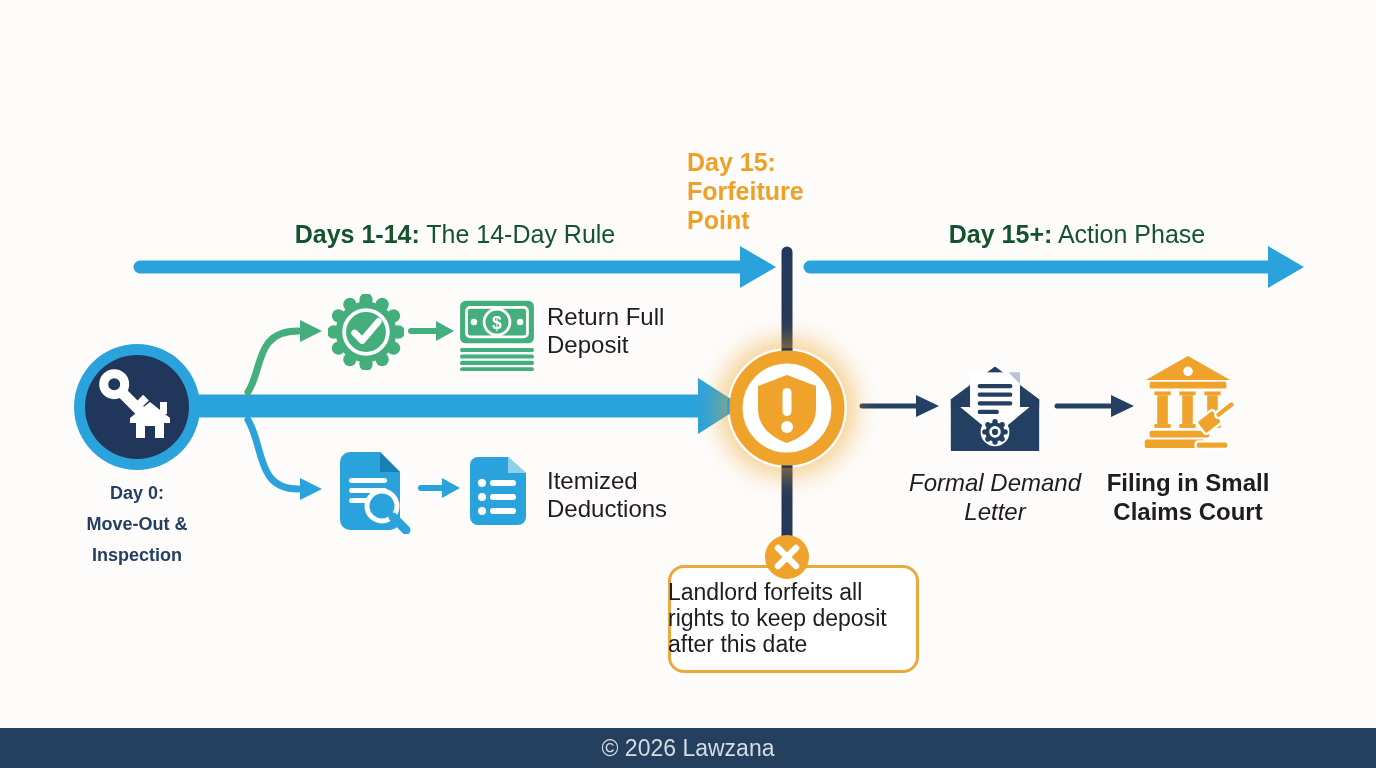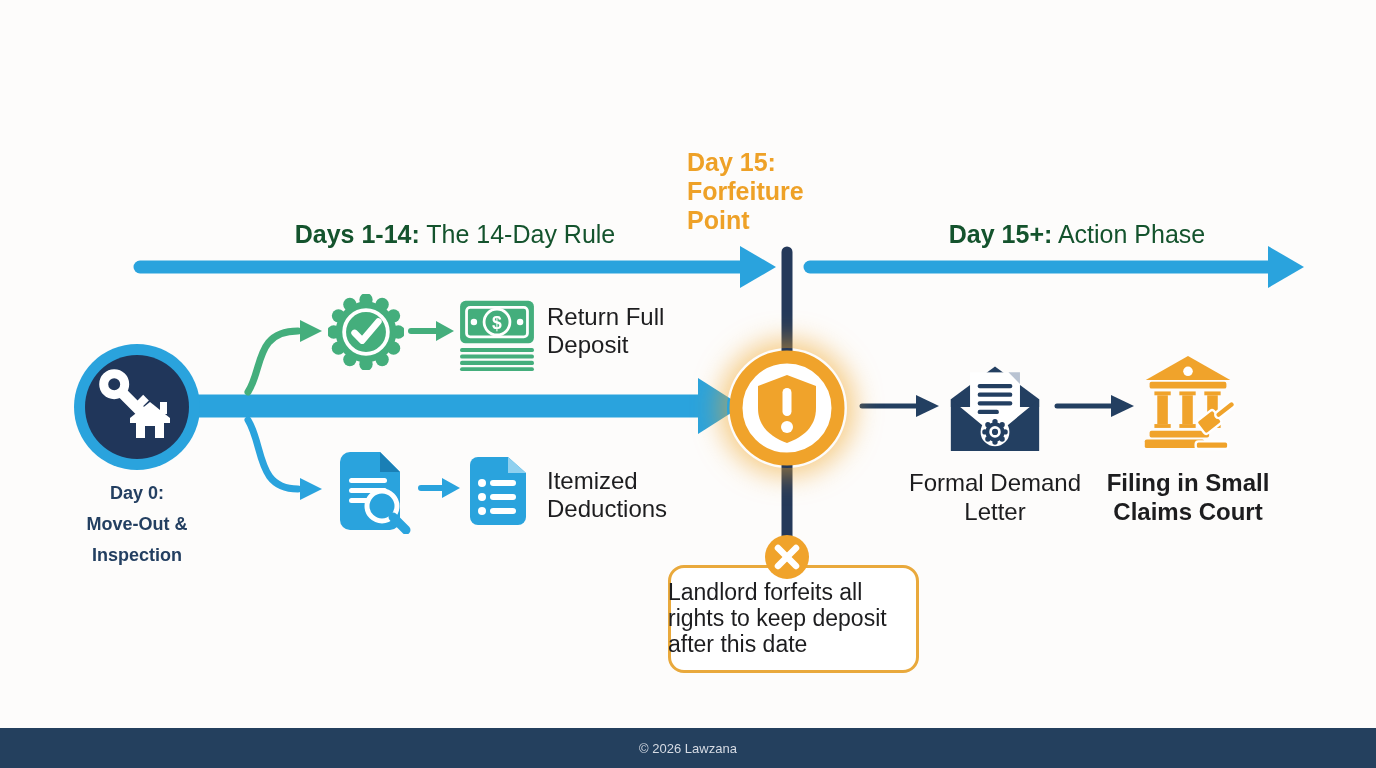--- a/index.html
+++ b/index.html
@@ -16,21 +16,21 @@
   .node-label{font-size:24px;line-height:28px;color:#1d1d1f;z-index:3;}
   .day0-label{top:478px;left:22px;width:230px;text-align:center;font-size:18px;line-height:31px;font-weight:700;color:#233f61;z-index:3;}
   .center-label{text-align:center;line-height:29px;}
   .shield-wrap{top:348px;left:727px;width:120px;height:120px;border-radius:50%;
     box-shadow:0 0 26px 8px rgba(240,166,42,0.55);z-index:2;}
   .callout-box{top:565px;left:668px;width:251px;height:108px;background:#ffffff;border:3px solid #e9a93c;
     border-radius:16px;box-sizing:border-box;z-index:2;}
   .callout-text{top:579px;left:668px;width:290px;text-align:left;font-size:23px;line-height:26px;color:#1d1d1f;z-index:4;}
   .x-badge{top:534px;left:764px;width:46px;height:46px;z-index:5;}
   .footer{bottom:0;left:0;width:1376px;height:40px;background:#24405e;display:flex;align-items:center;justify-content:center;z-index:6;}
-  .footer span{color:#d6dbe4;font-size:13px;}
+  .footer span{color:#d6dbe4;font-size:23px;}
 </style>
 </head>
 <body>
 
 <div class="canvas">
 
 
   <div class="abs phase-label" style="left:135px;width:640px;">
     <b>Days 1-14:</b><span> The 14-Day Rule</span>
   </div>
@@ -208,21 +208,21 @@
         <circle cx="57.4" cy="87.4" r="2.8"></circle>
           <circle cx="50" cy="90.5" r="2.8"></circle>
           <circle cx="42.6" cy="87.4" r="2.8"></circle>
         <circle cx="39.5" cy="80" r="2.8"></circle>
           <circle cx="42.6" cy="72.6" r="2.8"></circle>
       </g>
       <circle cx="50" cy="80" r="6" fill="#ffffff"></circle>
       <circle cx="50" cy="80" r="3.2" fill="#233f61"></circle>
     </svg>
   </div>
-  <div class="abs node-label prewrap center-label" style="top:468px;left:895px;width:200px;">Formal Demand
+  <div class="abs node-label prewrap center-label" style="top:468px;left:895px;width:200px;font-style:italic;">Formal Demand
 Letter</div>
 
   <div class="abs icon-box" style="top:352px;left:1140px;">
     <svg width="96" height="100" viewBox="0 0 100 104">
       <g fill="#f0a32b">
         <polygon points="6,29 50,4 94,29"></polygon>
         <circle cx="50" cy="20" r="5" fill="#ffffff"></circle>
         <rect x="10" y="31" width="80" height="7" rx="2"></rect>
         <rect x="15" y="41" width="17" height="4"></rect>
           <rect x="18" y="45" width="11" height="30"></rect>

